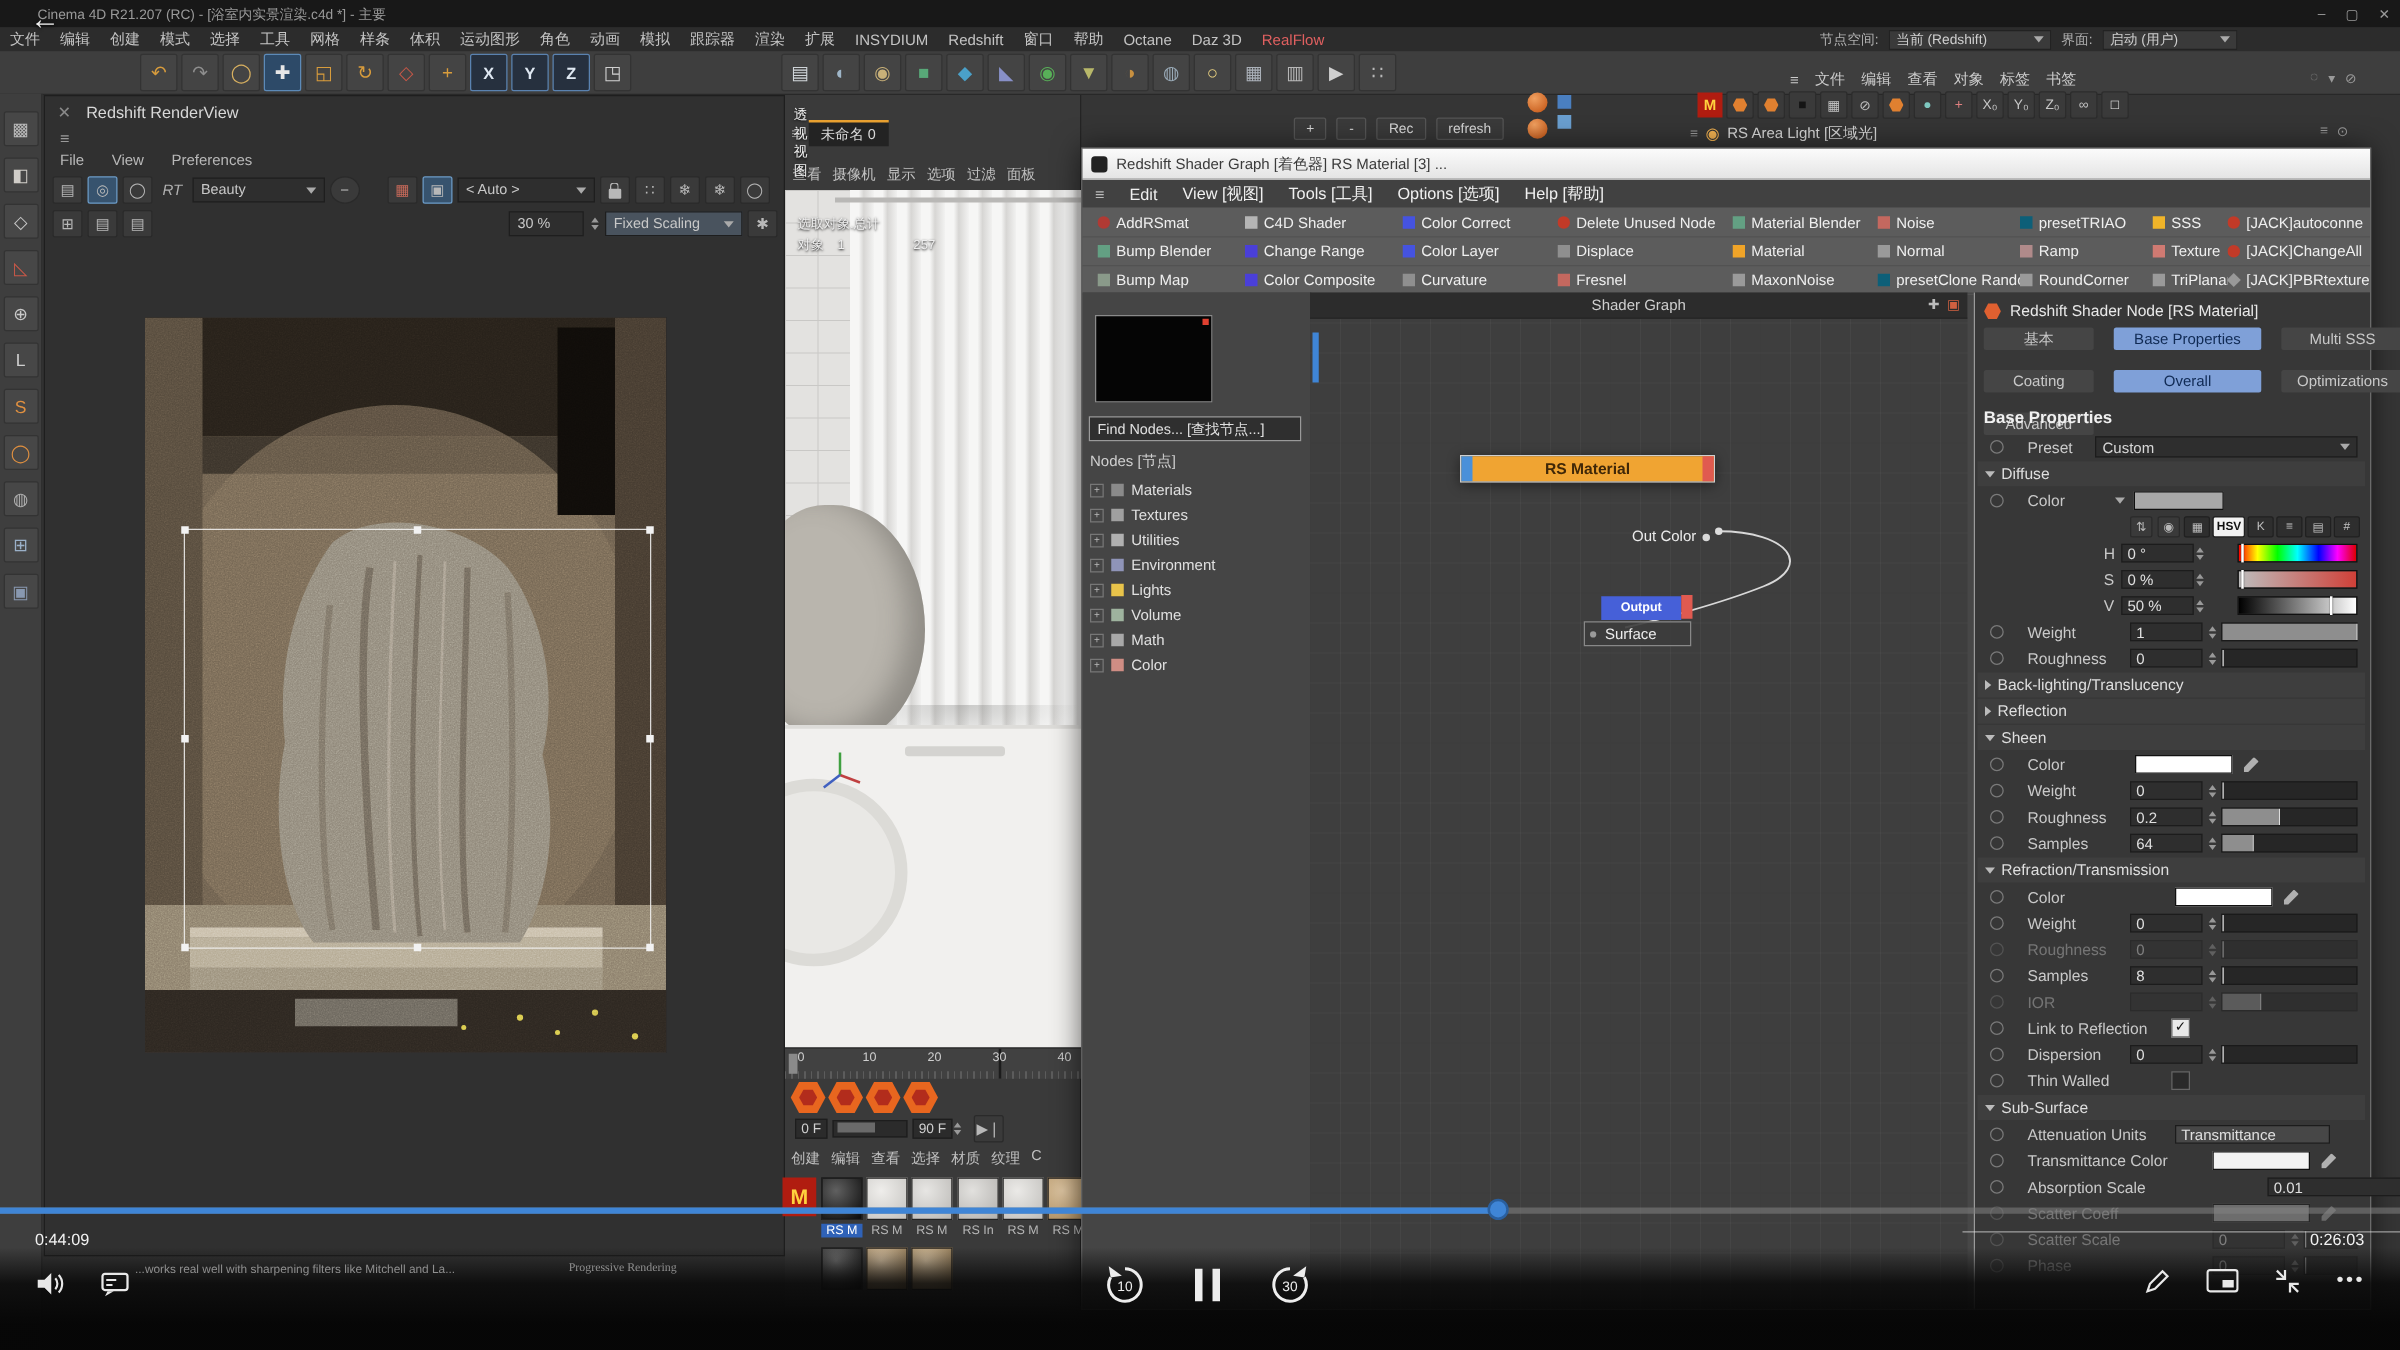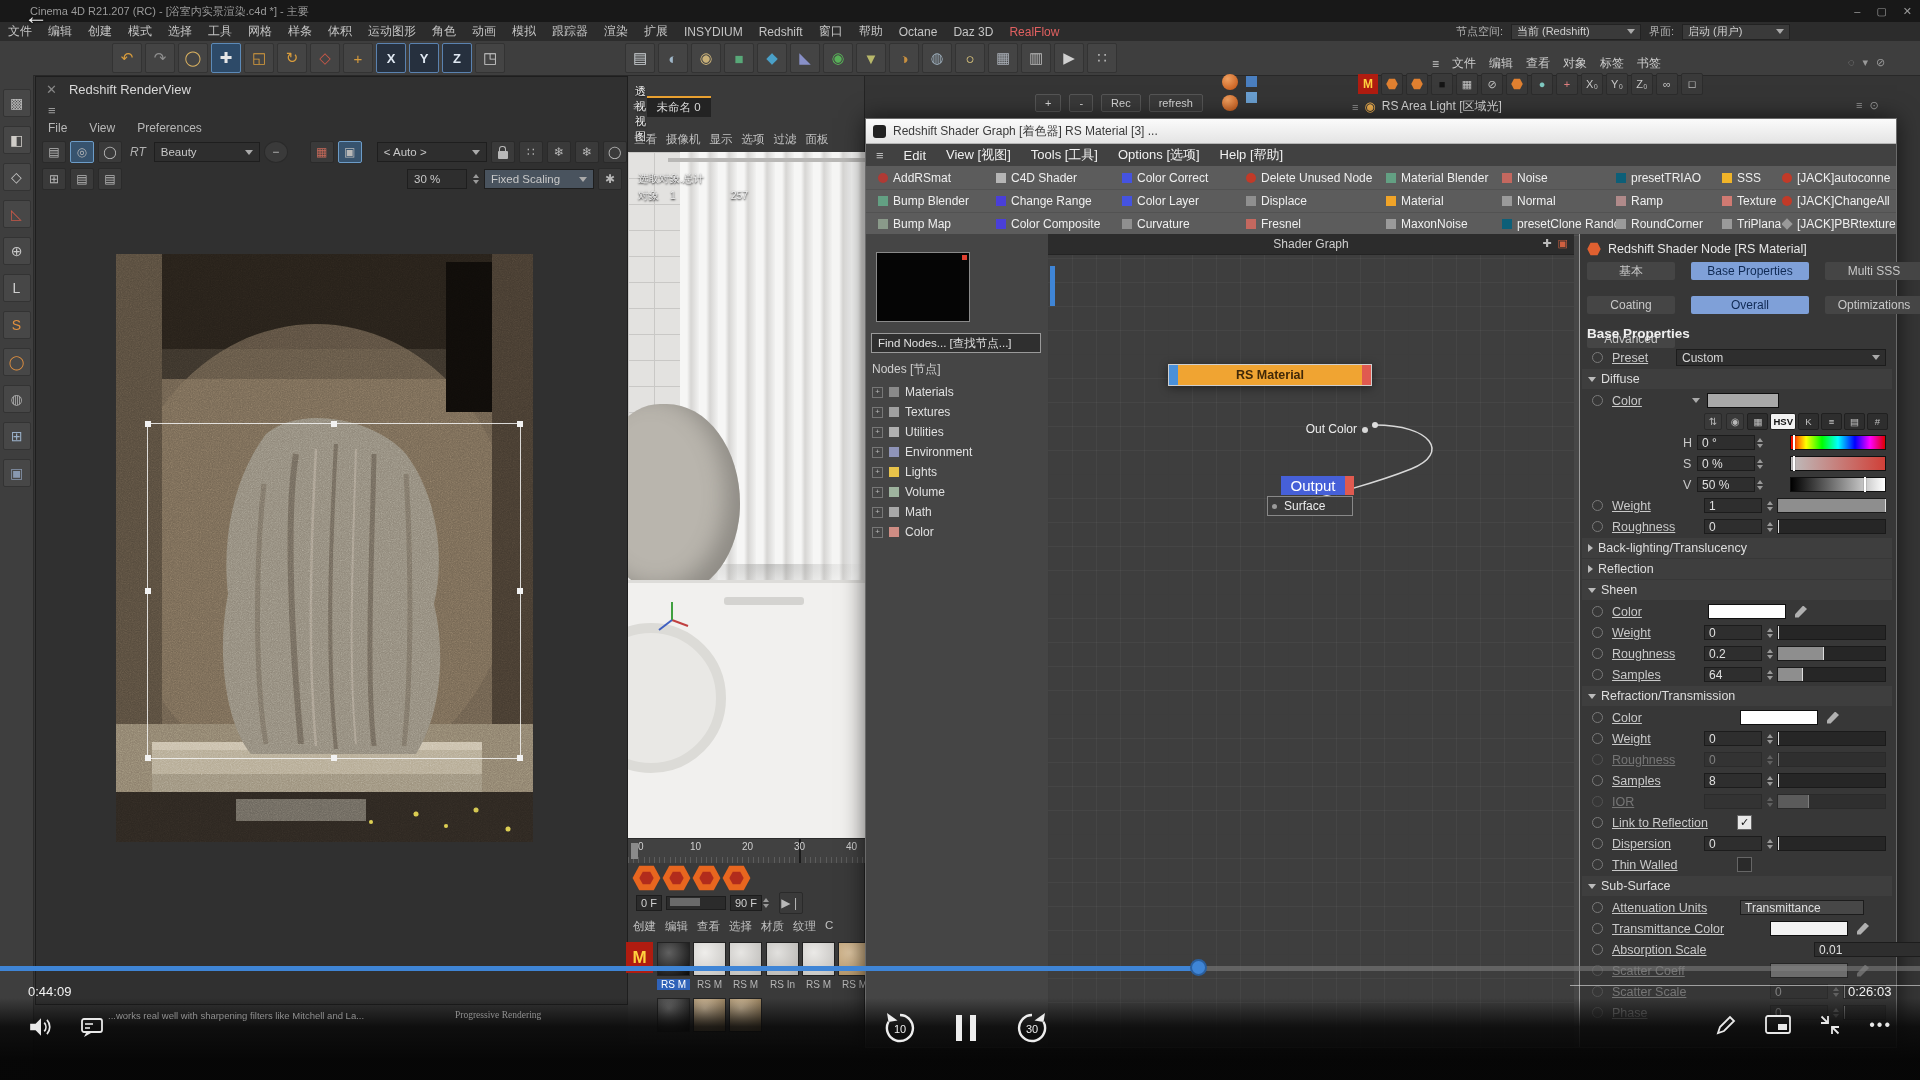--- a/index.html
+++ b/index.html
@@ -143,42 +143,42 @@
   .rsnode .hdr{height:20px;background:#f0a432;position:relative;display:flex;align-items:center;justify-content:center;
                font-size:12.5px;font-weight:bold;color:#402808;}
   .bstrip{position:absolute;left:0;top:0;bottom:0;width:9px;background:#4a90d9;}
   .rstrip{position:absolute;right:0;top:0;bottom:0;width:9px;background:#e05a50;}
   .ports{padding:5px 0 7px;position:relative;}
   .prow{height:18px;display:flex;align-items:center;font-size:12px;color:#ececec;position:relative;padding-left:15px;}
   .pdot{position:absolute;left:4px;top:6px;width:5px;height:5px;border-radius:50%;background:#9a9a9a;}
   .oport{position:absolute;right:14px;top:57px;font-size:12px;color:#ececec;}
   .odot{position:absolute;right:3px;top:62px;width:6px;height:6px;border-radius:50%;background:#d8d8d8;}
   .outnode{position:absolute;left:233px;top:242px;}
-  .ohdr{width:64px;height:19px;background:#4660d8;color:#fff;font-weight:normal;font-size:15px;text-align:center;
+  .ohdr{width:64px;height:19px;background:#4660d8;color:#fff;font-weight:bold;font-size:10px;text-align:center;
         line-height:19px;display:inline-block;}
   .ored{display:inline-block;width:9px;height:19px;background:#e05a50;vertical-align:top;}
   .obody{margin-top:1px;margin-left:-14px;background:rgba(60,60,60,.9);border:1px solid #888;
          padding:2px 10px 2px 16px;font-size:12px;color:#ececec;position:relative;width:58px;}
   .obody .pdot{top:7px;}
   #sg-dock{position:absolute;left:713px;right:0;top:0;bottom:0;background:#373737;border-left:1px solid #9a9a9a;}
   #attr-title{position:absolute;left:7px;top:8px;display:flex;gap:7px;align-items:center;font-size:12.5px;color:#e8e8e8;}
   .hexic{width:14px;height:14px;background:#e06030;}
   #attr-tabs{position:absolute;left:7px;top:28px;width:306px;display:grid;grid-template-columns:88px 118px 98px;gap:16px;}
   .tabc{height:18px;line-height:18px;text-align:center;font-size:12px;background:#454545;color:#c8c8c8;border-radius:2px;}
   .tabc.on{background:#7fa0d8;color:#102a54;}
   #attr-heading{position:absolute;left:7px;top:92px;font-size:13.5px;font-weight:bold;color:#f0f0f0;}
   #attr-rows{position:absolute;left:0;top:113px;right:2px;}
   .arow{position:relative;height:21px;display:flex;align-items:center;font-size:12.5px;color:#c9c9c9;}
   .arow.dis{opacity:.42;}
   .agroup{height:20px;background:#3e3e3e;margin:1px 2px;color:#dedede;padding-left:6px;box-sizing:border-box;}
   .car{width:0;height:0;margin-right:5px;}
   .car.d{border-left:4px solid transparent;border-right:4px solid transparent;border-top:5px solid #bbb;}
   .car.r{border-top:4px solid transparent;border-bottom:4px solid transparent;border-left:5px solid #bbb;}
   .adot{width:9px;height:9px;border:1px solid #7a7a7a;border-radius:50%;margin-left:12px;flex:none;}
-  .albl{margin-left:9px;white-space:nowrap;text-decoration:underline;}
+  .albl{margin-left:19px;white-space:nowrap;}
   .actl{position:absolute;top:3px;bottom:3px;right:8px;display:flex;align-items:center;gap:3px;}
   .adrop{height:15px;background:#2e2e2e;border:1px solid #1c1c1c;display:flex;align-items:center;
          justify-content:space-between;padding:0 5px;font-size:12px;color:#d8d8d8;flex:1;}
   .tri{width:0;height:0;border-left:4px solid transparent;border-right:4px solid transparent;border-top:5px solid #aaa;}
   .aswatch{height:13px;border:1px solid #101010;}
   .pencil{width:12px;height:12px;background:#b0b0b0;clip-path:polygon(0 72%,68% 0,100% 30%,30% 100%,0 100%);margin-left:6px;}
   .avalue{width:58px;height:15px;background:#2e2e2e;border:1px solid #1c1c1c;font-size:12px;color:#e0e0e0;
           display:flex;align-items:center;padding:0 4px;box-sizing:border-box;flex:none;}
   .spin{width:9px;height:15px;display:flex;flex-direction:column;justify-content:center;gap:2px;align-items:center;flex:none;}
   .spu{width:0;height:0;border-left:3px solid transparent;border-right:3px solid transparent;border-bottom:4px solid #999;}
@@ -405,21 +405,21 @@
       <div class="rvi ib">◯</div>
       <span style="font-size:12px;font-style:italic;color:#b0b0b0;margin:0 4px;">RT</span>
       <div class="rvdrop" style="width:92px;">
         <span>Beauty</span>
           <span class="tri"></span>
       </div>
       <div class="rvi ib" style="border-radius:50%;">−</div>
       <div style="width:14px;"></div>
       <div class="rvi ib" style="color:#c86a5a;">▦</div>
       <div class="rvi ib act">▣</div>
-      <div class="rvdrop" style="width:96px;margin-left:11px;">
+      <div class="rvdrop" style="width:96px;">
         <span>&lt; Auto &gt;</span>
           <span class="tri"></span>
       </div>
       <div class="rvi ib">
           <span class="lock"></span>
         </div>
       <div class="rvi ib">∷</div>
       <div class="rvi ib">❄</div>
       <div class="rvi ib">❄</div>
       <div class="rvi ib">◯</div>

